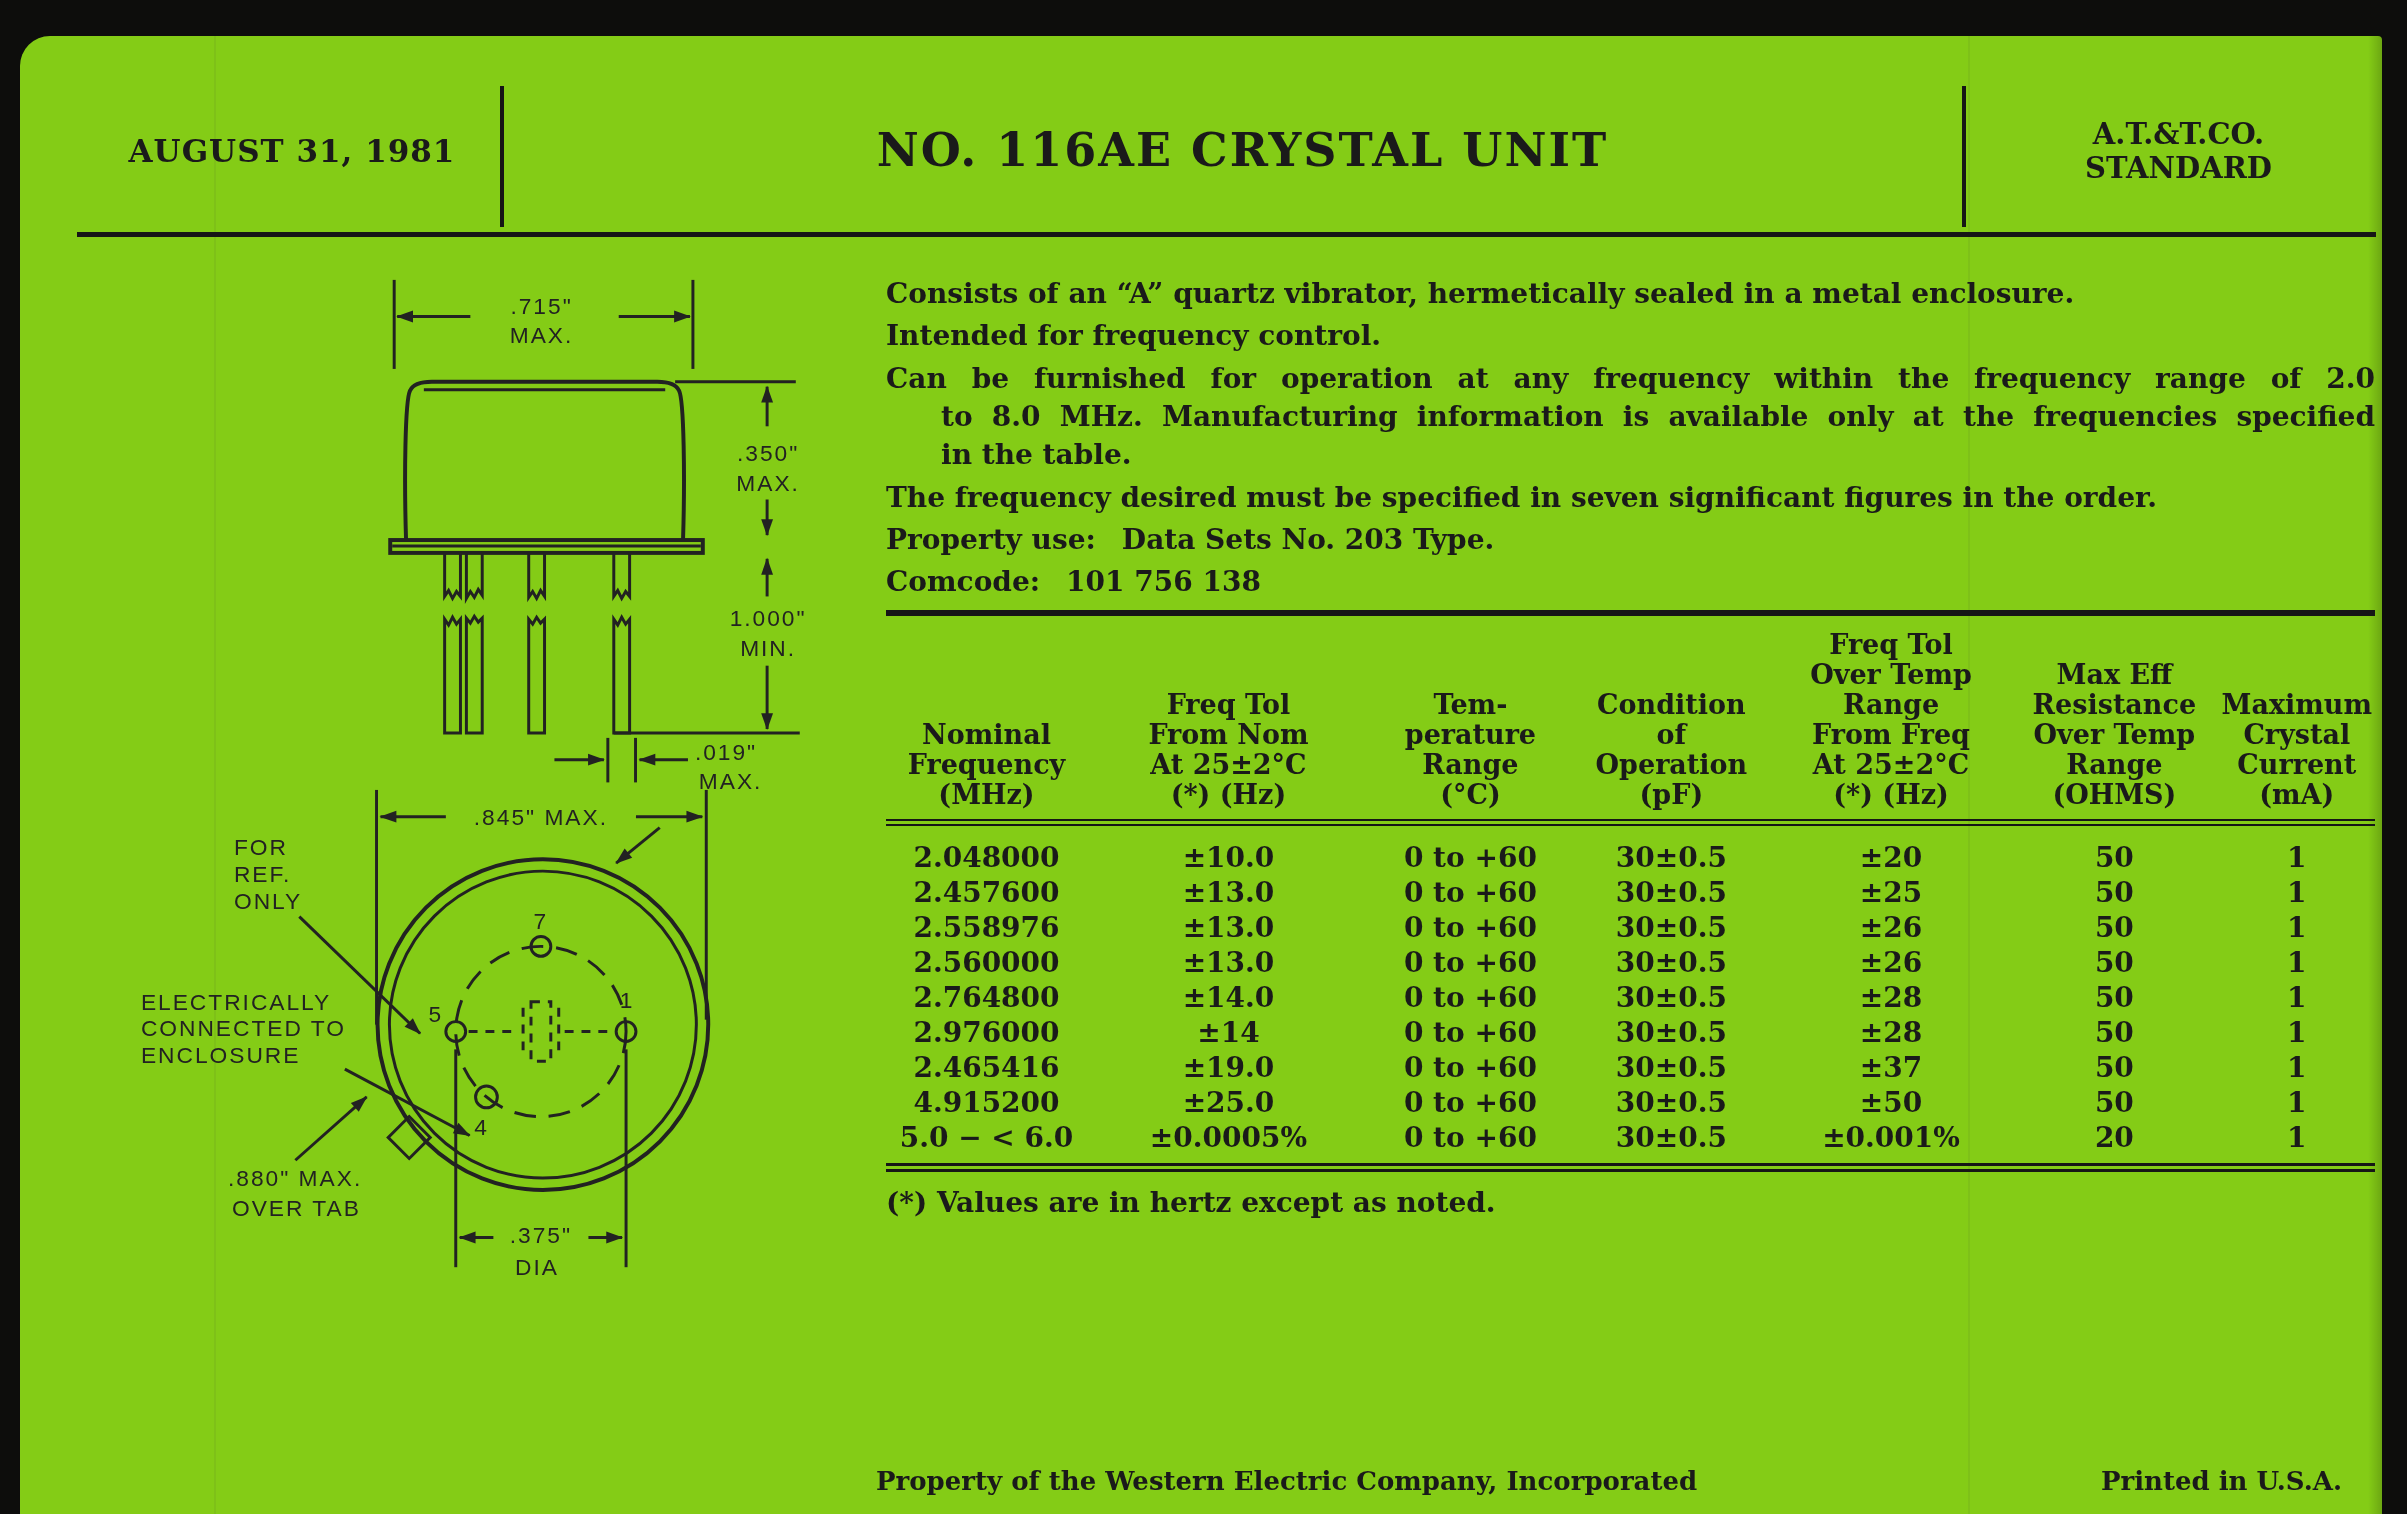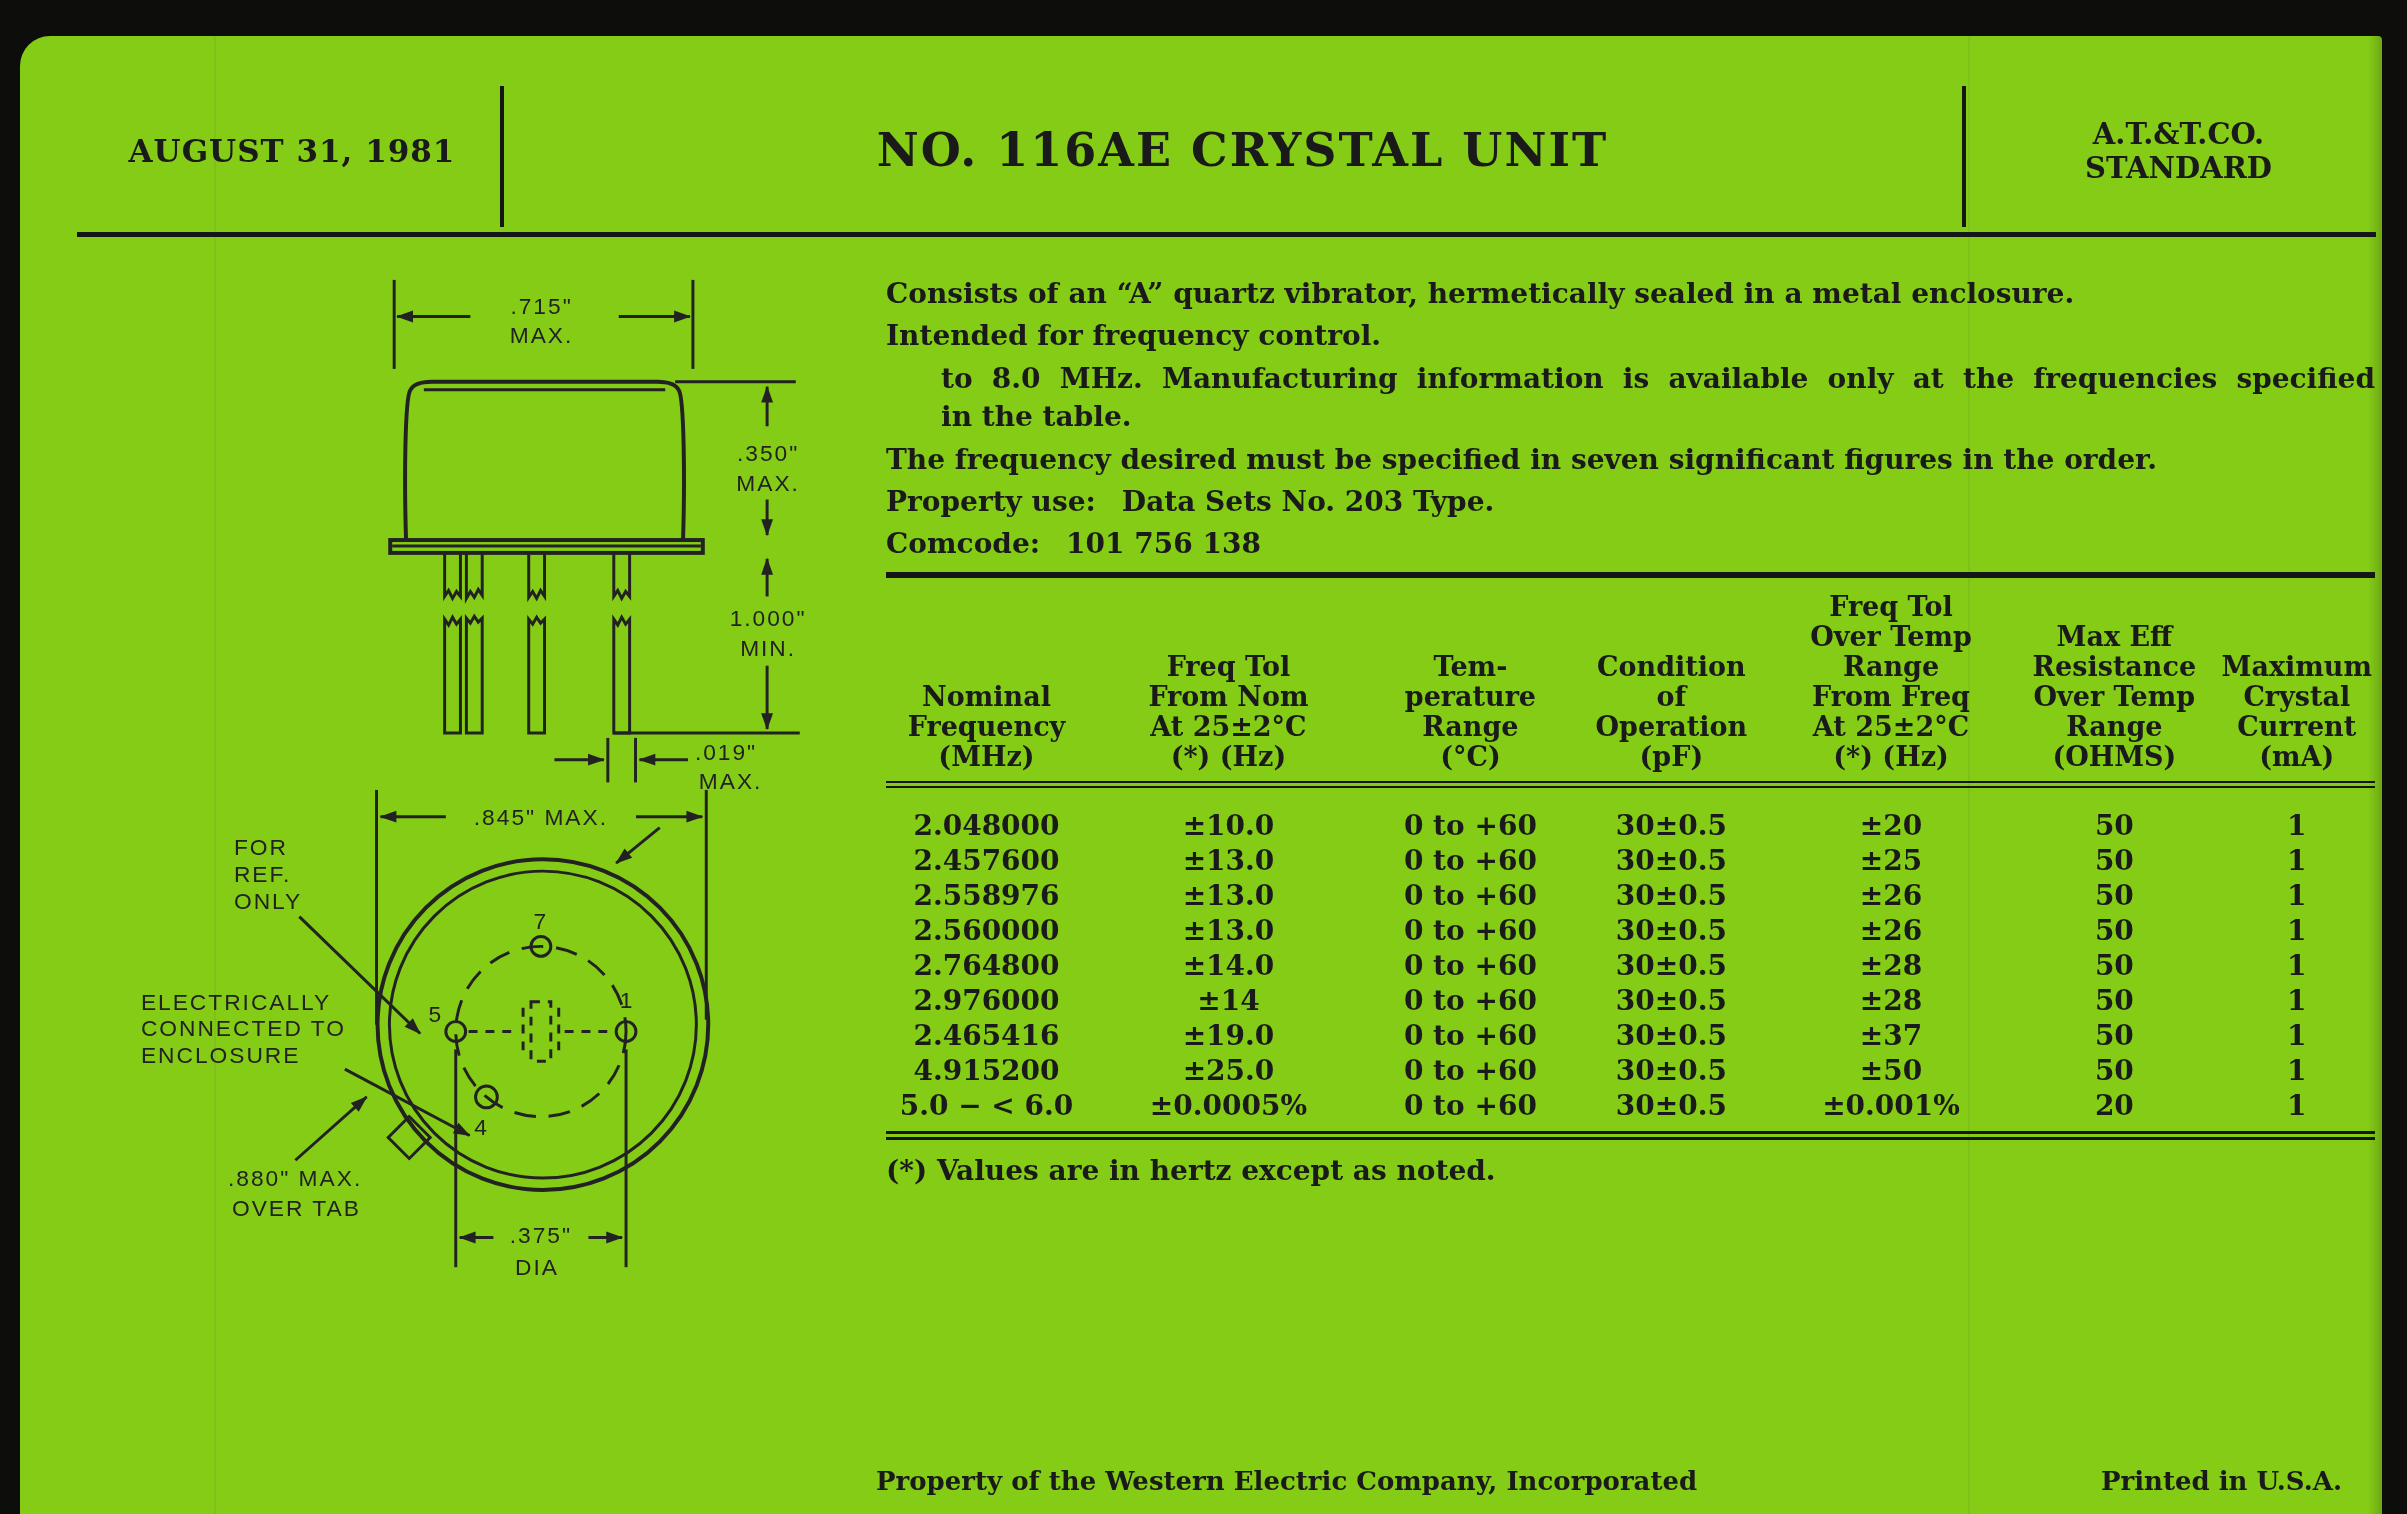--- a/index.html
+++ b/index.html
@@ -23,21 +23,21 @@
   .para{font-size:28px;font-weight:bold;line-height:36px;margin:0 0 6px 0;}
   .pline{font-size:28px;font-weight:bold;line-height:38px;}
   .pline.stretch{text-align:justify;text-align-last:justify;}
   .pline.indent{padding-left:55px;}
   .kv .k{margin-right:26px;}
 
   
   table.spec{width:100%;border-collapse:collapse;margin-top:10px;border-top:6px solid #161616;border-bottom:9px double #161616;}
   table.spec th{vertical-align:bottom;text-align:center;font-size:27px;font-weight:bold;line-height:30px;padding:14px 0 9px 0;border-bottom:7px double #161616;}
   table.spec td{text-align:center;font-size:28px;font-weight:bold;line-height:35px;padding:0;}
-  table.spec tbody tr:first-child td{padding-top:20px;}
+  table.spec tbody tr:first-child td{padding-top:14px;}
   table.spec tbody tr:last-child td{padding-bottom:8px;}
   table.spec th:nth-child(1){width:13.5%}
   table.spec th:nth-child(2){width:19%}
   table.spec th:nth-child(3){width:13.5%}
   table.spec th:nth-child(4){width:13.5%}
   table.spec th:nth-child(5){width:16%}
   table.spec th:nth-child(6){width:14%}
   table.spec th:nth-child(7){width:10.5%}
   .footnote{font-size:28px;font-weight:bold;margin-top:14px;}
 
@@ -183,20 +183,21 @@
         <line class="ln" x1="464" y1="460" x2="498" y2="460" marker-end="url(#ah)"></line>
         <text class="mid" x="416" y="466">.375"</text>
         <text class="mid" x="412" y="498">DIA</text>
       </g>
     </svg>
 
     <div class="right-col">
       <p class="para">Consists of an “A” quartz vibrator, hermetically sealed in a metal enclosure.</p>
       <p class="para">Intended for frequency control.</p>
       <div class="para">
+        <div class="pline stretch">Can be furnished for operation at any frequency within the frequency range of 2.0</div>
         <div class="pline stretch indent">to 8.0 MHz.  Manufacturing information is available only at the frequencies specified</div>
         <div class="pline indent">in the table.</div>
       </div>
       <p class="para">The frequency desired must be specified in seven significant figures in the order.</p>
       <p class="para kv">
         <span class="k">Property use:</span><span>Data Sets No. 203 Type.</span>
       </p>
       <p class="para kv">
         <span class="k">Comcode:</span><span>101 756 138</span>
       </p>

